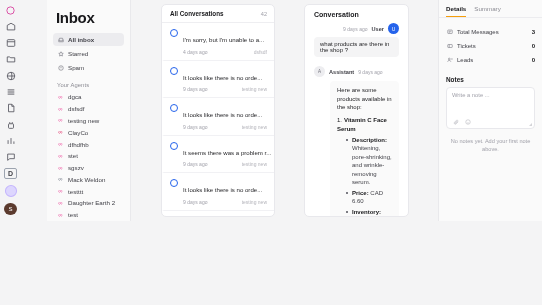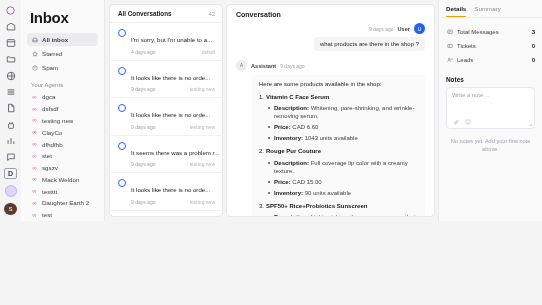--- a/index.html
+++ b/index.html
@@ -3,21 +3,21 @@
 <meta charset="utf-8">
 <style>
   * { box-sizing: border-box; margin: 0; padding: 0; }
   html, body {
     width: 542px; height: 305px;
     font-family: "Liberation Sans", sans-serif;
     background: #f4f4f5;
     overflow: hidden;
     color: #18181b;
   }
-  .app { display: flex; width: 542px; height: 221px; }
+  .app { display: flex; width: 542px; height: 221px; gap: 26px; }
 
   
   .rail {
     width: 21px; flex: 0 0 21px;
     background: #f4f4f5;
     display: flex; flex-direction: column; align-items: center;
     padding-top: 3px; padding-bottom: 3px;
     gap: 2px;
   }
   .rail-icon {

